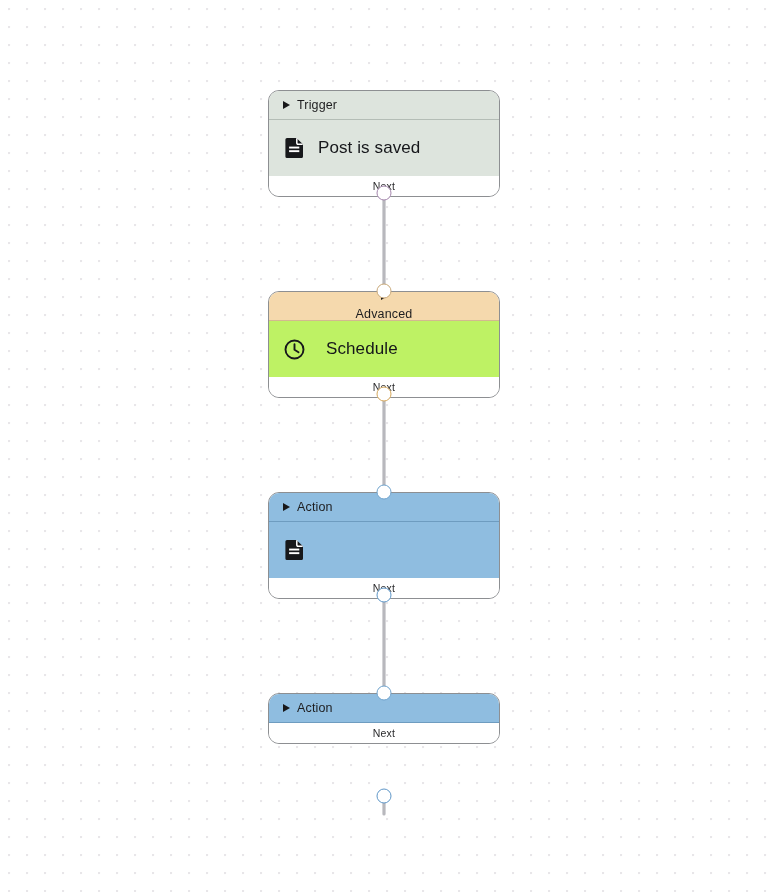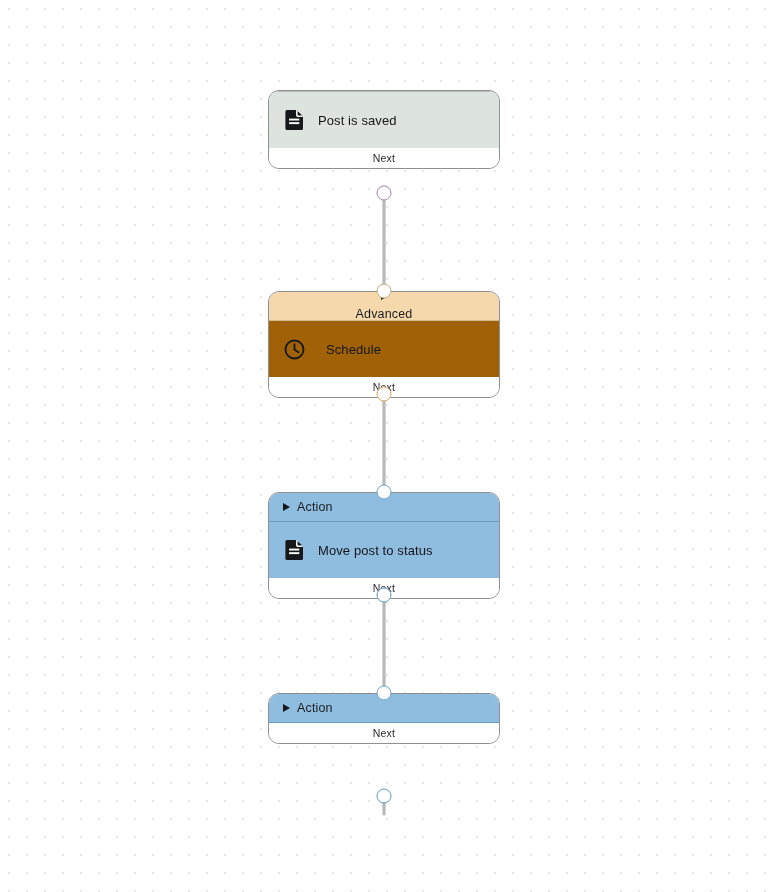--- a/index.html
+++ b/index.html
@@ -87,21 +87,21 @@
     flex: 0 0 auto;
     width: 22px;
     height: 22px;
     display: flex;
     align-items: center;
     justify-content: center;
   }
   .node-body .glyph svg { display: block; }
 
   .node-title {
-    font-size: 13px;
+    font-size: 17px;
     color: #15161a;
     letter-spacing: 0.1px;
     white-space: nowrap;
   }
 
   .node-footer {
     height: 20px;
     background: #ffffff;
     display: flex;
     align-items: center;
@@ -134,20 +134,24 @@
 
   <svg id="wires" width="768" height="892" viewBox="0 0 768 892" aria-hidden="true">
       <line x1="384" y1="193" x2="384" y2="291" stroke="#b8b8bd" stroke-width="3.2" stroke-linecap="round"></line>
       <line x1="384" y1="394" x2="384" y2="492" stroke="#b8b8bd" stroke-width="3.2" stroke-linecap="round"></line>
       <line x1="384" y1="595" x2="384" y2="693" stroke="#b8b8bd" stroke-width="3.2" stroke-linecap="round"></line>
       <line x1="384" y1="800" x2="384" y2="814" stroke="#b8b8bd" stroke-width="3.2" stroke-linecap="round"></line>
     </svg>
 
   <div id="nodes-root">
       <div class="node" style="left: 268px; top: 90px; border-color: rgb(141, 143, 146);">
+        <div class="node-header" style="background: rgb(221, 228, 221);">
+          <span class="tri"></span>
+          <span>Trigger</span>
+        </div>
         <div class="node-divider" style="background: rgb(180, 189, 182);"></div>
         <div class="node-body" style="background: rgb(221, 228, 221);">
           <span class="glyph">
             <svg width="19" height="22" viewBox="0 0 19 22">
               <path d="M2 0.9h9.4L18 7.3V19.4a1.6 1.6 0 0 1-1.6 1.6H2A1.6 1.6 0 0 1 0.4 19.4V2.5A1.6 1.6 0 0 1 2 0.9z" fill="#17181b"></path>
               <path d="M11.4 0.9 18 7.3h-5.2a1.4 1.4 0 0 1-1.4-1.4z" fill="#ffffff" opacity="0.0"></path>
               <path d="M11.8 1.2v4.9a1.2 1.2 0 0 0 1.2 1.2h4.7" fill="none" stroke="#ffffff" stroke-width="1.5"></path>
               <rect x="4.1" y="9.6" width="10.2" height="1.9" fill="#ffffff"></rect>
               <rect x="4.1" y="13.2" width="10.2" height="1.9" fill="#ffffff"></rect>
             </svg>
@@ -157,21 +161,21 @@
         <div class="node-footer">
           <span>Next</span>
         </div>
       </div>
       <div class="node" style="left: 268px; top: 291px; border-color: rgb(141, 143, 146);">
         <div class="node-header" style="background: rgb(245, 217, 173); flex-direction: column;">
           <span class="tri"></span>
           <span>Advanced</span>
         </div>
         <div class="node-divider" style="background: rgb(211, 185, 143);"></div>
-        <div class="node-body" style="background: #a16207; gap: 21px;">
+        <div class="node-body" style="background: #bef264; gap: 21px;">
           <span class="glyph">
             <svg width="21" height="21" viewBox="0 0 21 21">
               <circle cx="10.5" cy="10.5" r="9" fill="none" stroke="#17181b" stroke-width="1.9"></circle>
               <path d="M10.5 5.2v5.6l4 2.4" fill="none" stroke="#17181b" stroke-width="1.9" stroke-linecap="round" stroke-linejoin="round"></path>
             </svg>
           </span>
           <span class="node-title">Schedule</span>
         </div>
         <div class="node-footer">
           <span>Next</span>
@@ -186,21 +190,20 @@
         <div class="node-body" style="background: rgb(143, 189, 224);">
           <span class="glyph">
             <svg width="19" height="22" viewBox="0 0 19 22">
               <path d="M2 0.9h9.4L18 7.3V19.4a1.6 1.6 0 0 1-1.6 1.6H2A1.6 1.6 0 0 1 0.4 19.4V2.5A1.6 1.6 0 0 1 2 0.9z" fill="#17181b"></path>
               <path d="M11.4 0.9 18 7.3h-5.2a1.4 1.4 0 0 1-1.4-1.4z" fill="#ffffff" opacity="0.0"></path>
               <path d="M11.8 1.2v4.9a1.2 1.2 0 0 0 1.2 1.2h4.7" fill="none" stroke="#ffffff" stroke-width="1.5"></path>
               <rect x="4.1" y="9.6" width="10.2" height="1.9" fill="#ffffff"></rect>
               <rect x="4.1" y="13.2" width="10.2" height="1.9" fill="#ffffff"></rect>
             </svg>
           </span>
-          <span class="node-title">Move post to status</span>
         </div>
         <div class="node-footer">
           <span>Next</span>
         </div>
       </div>
       <div class="node" style="left: 268px; top: 693px; border-color: rgb(141, 143, 146);">
         <div class="node-header" style="background: rgb(143, 189, 224);">
           <span class="tri"></span>
           <span>Action</span>
         </div>

